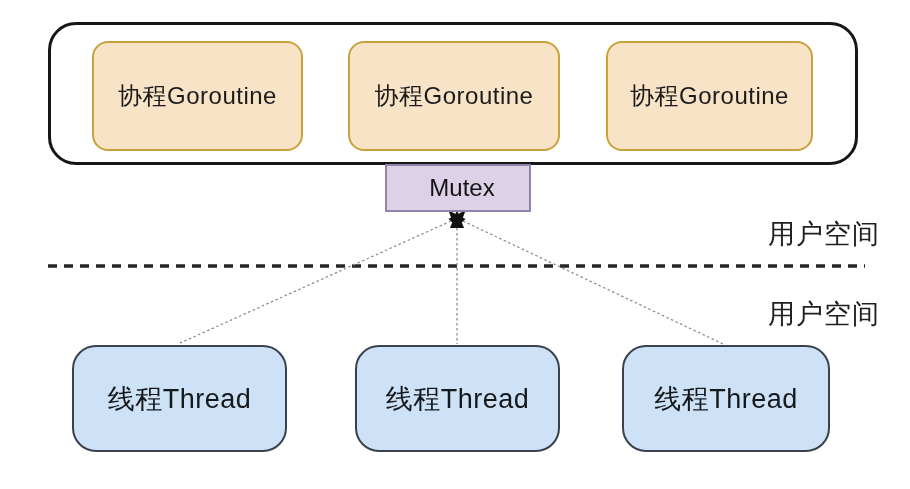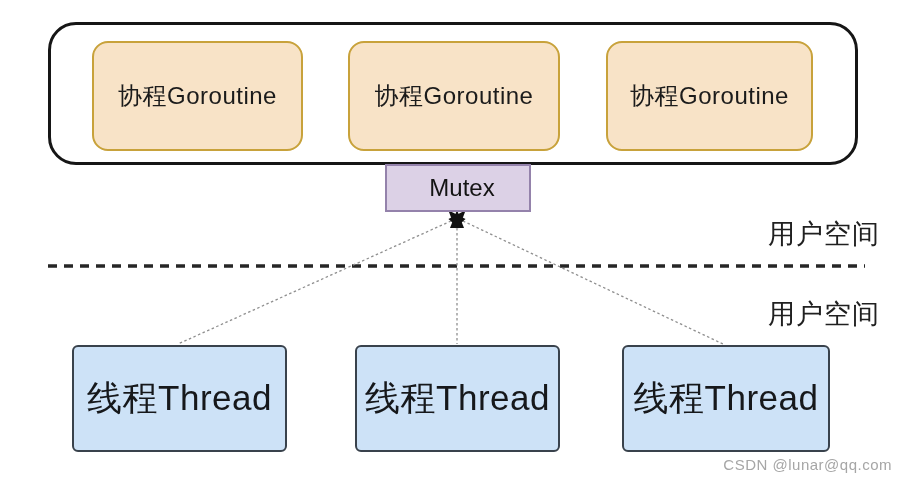--- a/index.html
+++ b/index.html
@@ -27,24 +27,24 @@
   .goroutine-3{left:606px;width:207px;}
   .mutex-box{
     position:absolute;left:385px;top:164px;width:146px;height:48px;
     background:#dcd1e6;border:2px solid #9482ab;
     box-sizing:border-box;z-index:3;
     display:flex;align-items:center;justify-content:center;
     font-size:24px;font-weight:500;color:#141414;padding-left:8px;
   }
   .thread-box{
     position:absolute;top:345px;height:107px;
-    background:#cde2f7;border:2.5px solid #39424c;border-radius:6px;
+    background:#cde2f7;border:2.5px solid #39424c;border-radius:24px;
     box-sizing:border-box;z-index:2;
     display:flex;align-items:center;justify-content:center;
-    font-size:35px;font-weight:500;color:#16181b;letter-spacing:0.5px;
+    font-size:27px;font-weight:500;color:#16181b;letter-spacing:0.5px;
   }
   .thread-1{left:72px;width:215px;}
   .thread-2{left:355px;width:205px;}
   .thread-3{left:622px;width:208px;}
   .space-label{
     position:absolute;left:768px;width:120px;
     font-size:27px;font-weight:500;color:#202020;
     letter-spacing:1px;z-index:2;white-space:nowrap;
   }
   .user-space-label{top:216px;}
@@ -98,15 +98,14 @@
   <div class="thread-box thread-1">
     <span>线程Thread</span>
   </div>
   <div class="thread-box thread-2">
     <span>线程Thread</span>
   </div>
   <div class="thread-box thread-3">
     <span>线程Thread</span>
   </div>
 
-  <div class="watermark">CSDN @lunar@qq.com</div>
 
 </div>
 
 </body></html>

